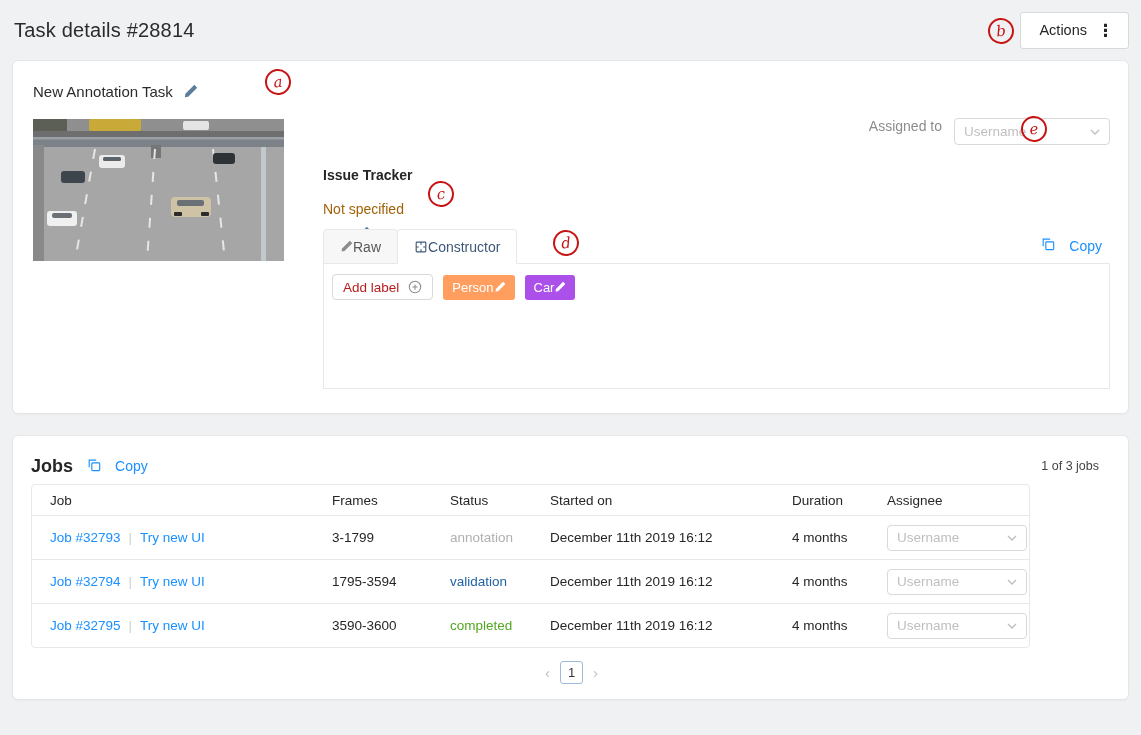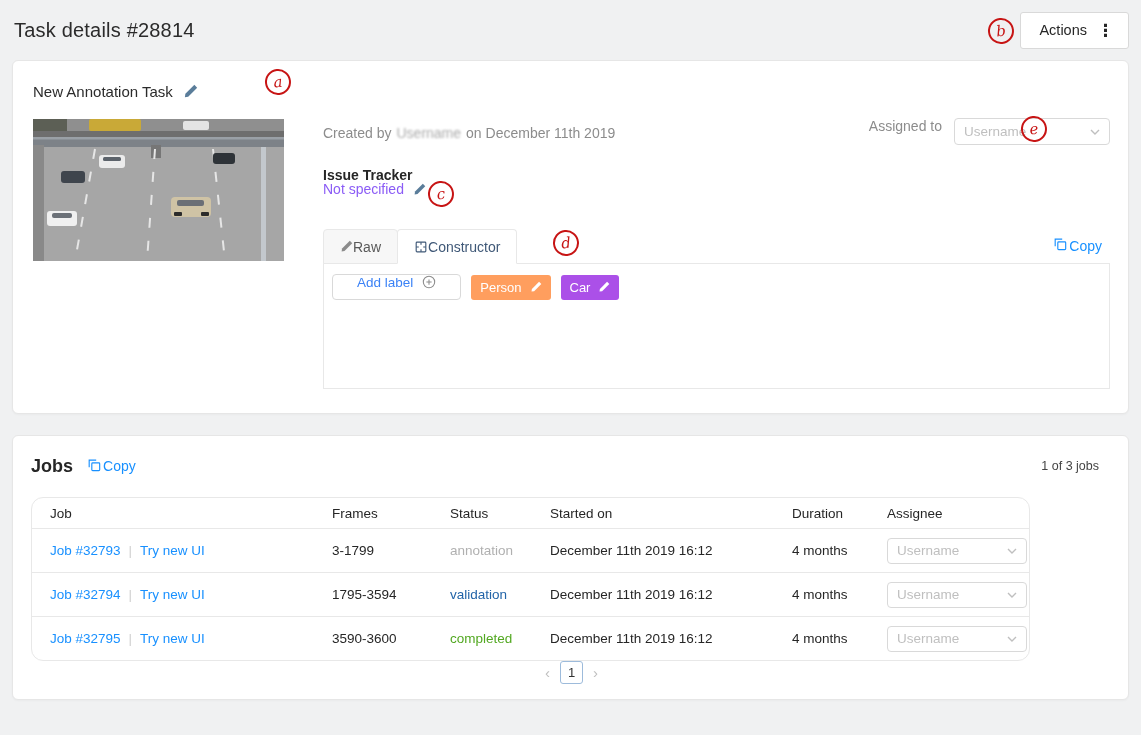--- a/index.html
+++ b/index.html
@@ -67,56 +67,56 @@
     display: inline-flex; align-items: center; justify-content: space-between;
     height: 27px; padding: 0 9px;
     border: 1px solid #d9d9d9; border-radius: 4px; background: #fff;
     color: #bfbfbf; font-size: 13.5px; cursor: pointer;
   }
   .select .chev { color: #bfbfbf; display: inline-flex; margin-left: 8px; }
   .assignee-select-top { width: 156px; }
   .assignee-select { width: 140px; height: 26px; }
 
   .issue-label { position: absolute; left: 310px; top: 106px; font-size: 14px; font-weight: bold; color: #262626; }
-  .issue-value-row { position: absolute; left: 310px; top: 120px; display: flex; align-items: center; gap: 9px; font-size: 14px; color: #8b5cf6; }
+  .issue-value-row { position: absolute; left: 310px; top: 140px; display: flex; align-items: center; gap: 9px; font-size: 14px; color: #a16207; flex-direction: column; }
 
   
   .tabs-row { position: absolute; left: 310px; top: 168px; display: flex; z-index: 2; }
   .tab {
     display: inline-flex; align-items: center; 
     height: 35px; padding: 0 16px;
     border: 1px solid #e8e8e8; background: #f7f7f7; color: #595959;
     font-size: 14px; cursor: pointer; border-radius: 4px 4px 0 0;
     margin-right: -1px;
   }
   .tab.active { background: #fff; color: #3f5877; border-bottom-color: #fff; }
   .tab .t-icon { display: inline-flex; color: #8c8c8c; }
   .tab.active .t-icon { color: #3f5877; }
 
   .copy-link {
-    display: inline-flex; align-items: center; gap: 2px;
+    display: inline-flex; align-items: center; gap: 14px;
     color: #1890ff; font-size: 14px; cursor: pointer;
   }
   .copy-labels { position: absolute; right: 26px; top: 176px; }
 
   .tab-panel {
     position: absolute; left: 310px; top: 202px; width: 787px; height: 126px;
     border: 1px solid #e8e8e8; background: #fff; z-index: 1;
     padding: 10px 8px;
   }
   .labels-row { display: flex; align-items: center; gap: 10px; }
   .add-label-btn {
-    display: inline-flex; gap: 9px;
-    height: 26px; padding: 0 24px;
+    display: inline-flex; align-items: center; gap: 9px;
+    height: 26px; padding: 0 10px;
     border: 1px solid #d9d9d9; border-radius: 4px; background: #fff;
-    font-size: 13.5px; color: #3b82f6; cursor: pointer; font-family: inherit;
+    font-size: 13.5px; color: #b91c1c; cursor: pointer; font-family: inherit;
   }
   .add-label-btn .plus { color: #8c8c8c; display: inline-flex; }
   .label-tag {
-    display: inline-flex; align-items: center; gap: 8px;
+    display: inline-flex; align-items: center; 
     height: 25px; padding: 0 9px; border-radius: 3px;
     color: #fff; font-size: 13px; cursor: pointer;
   }
   .label-tag .edit-icon { color: #fff; }
 
   
   .params {
     position: absolute; left: 20px; top: 222px;
     display: grid; grid-template-columns: 135px auto; row-gap: 0;
     font-size: 14px; line-height: 21px;
@@ -127,21 +127,21 @@
   
   .jobs-head {
     position: absolute; left: 18px; right: 29px; top: 16px; height: 28px;
     display: flex; align-items: center; gap: 14px;
   }
   .jobs-title { font-size: 18px; font-weight: bold; color: #262626; }
   .jobs-count { margin-left: auto; font-size: 12.5px; color: #444; }
 
   .jobs-table {
     position: absolute; left: 18px; top: 48px; width: 999px;
-    border: 1px solid #e8e8e8; border-radius: 12px; margin-top: 13px;
+    border: 1px solid #e8e8e8; border-radius: 4px;
   }
   .trow {
     display: grid;
     grid-template-columns: 282px 118px 100px 242px 95px 1fr;
     align-items: center;
     padding-left: 18px;
   }
   .thead { height: 30px; font-size: 13.5px; color: #262626; }
   .tbody-row { height: 44px; border-top: 1px solid #e8e8e8; font-size: 13.5px; color: #262626; }
   .job-cell { display: flex; gap: 8px; }
@@ -225,25 +225,20 @@
           <rect x="14" y="92" width="30" height="15" rx="3" fill="#f0f0f0"></rect>
           <rect x="19" y="94" width="20" height="5" rx="2" fill="#6b7077"></rect>
           <rect x="138" y="78" width="40" height="20" rx="4" fill="#cfc3a5"></rect>
           <rect x="144" y="81" width="27" height="6" rx="2" fill="#6b6f76"></rect>
           <rect x="141" y="93" width="8" height="4" rx="1" fill="#2b2b2b"></rect>
           <rect x="168" y="93" width="8" height="4" rx="1" fill="#2b2b2b"></rect>
         </g>
       </svg>
     </div>
 
-    <div class="created-line">
-      <span>Created by</span>
-      <span class="redacted">Username</span>
-      <span>on December 11th 2019</span>
-    </div>
 
     <div class="assigned-row">
       <span class="muted-label">Assigned to</span>
       <div class="select assignee-select-top">
         <span>Username</span>
         <span class="chev">
           <svg width="10" height="6" viewBox="0 0 10 6" fill="none" stroke="currentColor" stroke-width="1.4">
               <path d="M1 1l4 4 4-4"></path>
             </svg>
         </span>

